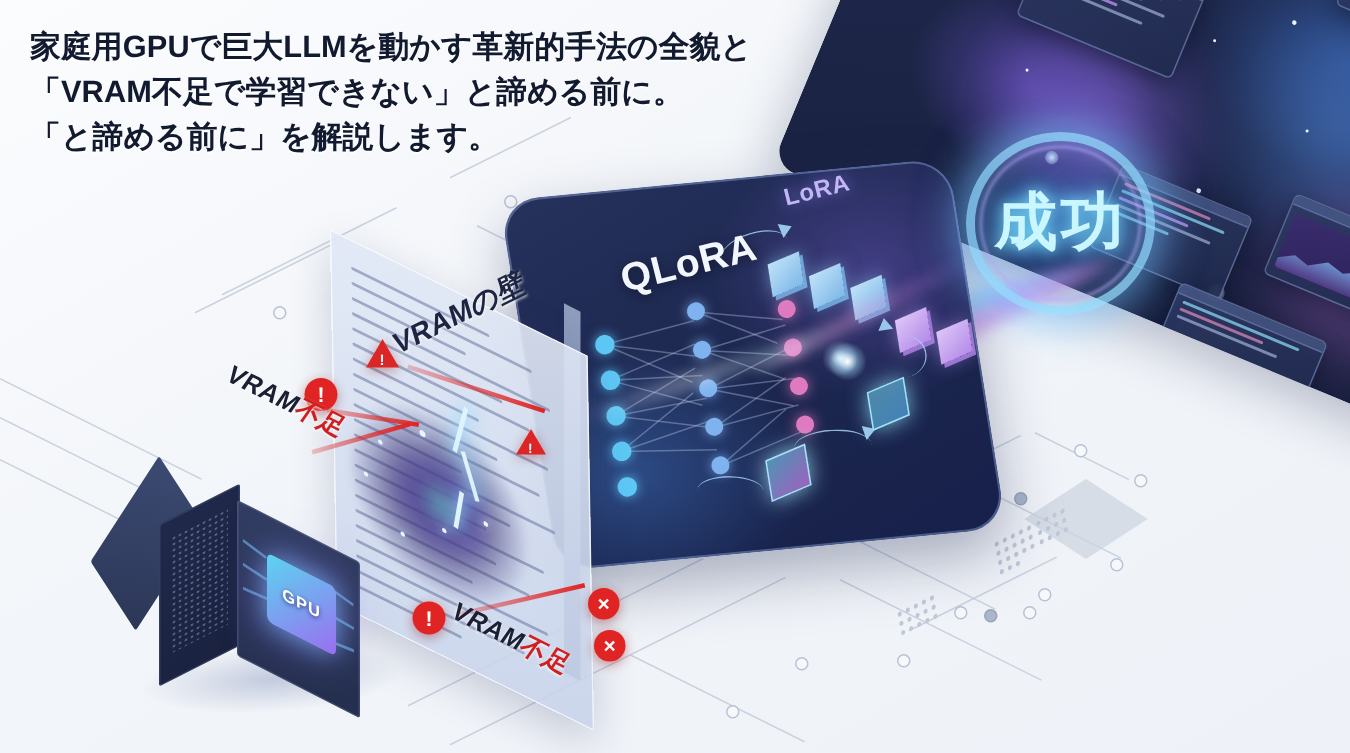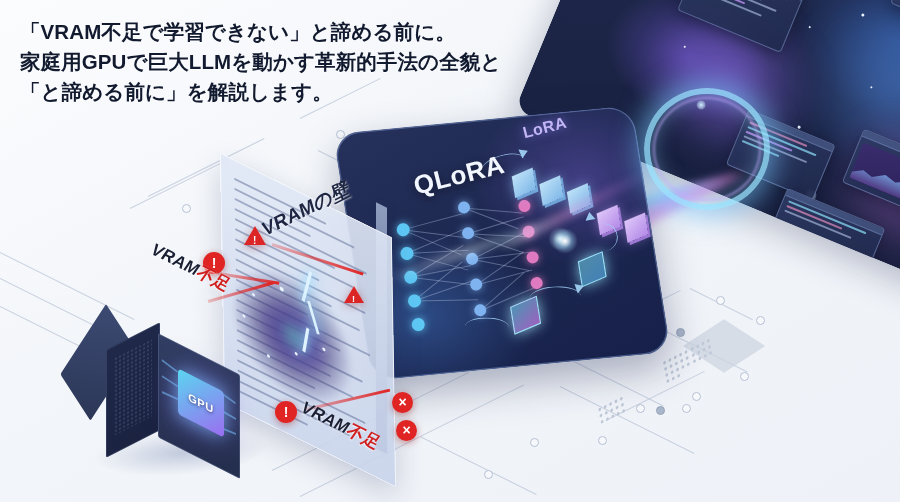--- a/index.html
+++ b/index.html
@@ -305,20 +305,23 @@
       <div class="ln" style="width:72px;"></div>
     </div>
 
     <div class="win" style="left:306px;top:74px;width:44px;height:12px;"></div>
   </div>
 
   <div class="ring">
     <div class="r1"></div>
       <div class="r2"></div>
   </div>
+  <div class="ring" style="z-index:27;">
+    <div class="success-text">成功</div>
+  </div>
 
   <div>
     <div class="stream" style="left:556px;top:232px;width:190px;height:9px;
          background:linear-gradient(90deg,rgba(255,255,255,.95),rgba(130,230,255,.9),rgba(185,140,245,.85),rgba(242,143,208,.5));
          transform:rotate(-19deg);"></div>
     <div class="stream" style="left:560px;top:248px;width:200px;height:7px;
          background:linear-gradient(90deg,rgba(255,255,255,.9),rgba(185,140,245,.9),rgba(242,143,208,.7));
          transform:rotate(-23deg);"></div>
     <div class="stream" style="left:552px;top:220px;width:175px;height:6px;
          background:linear-gradient(90deg,rgba(255,255,255,.95),rgba(120,220,255,.85),rgba(150,190,255,.4));
@@ -515,18 +518,18 @@
       <div class="chip-leg" style="left:60px;top:26px;width:18px;transform:rotate(12deg);"></div>
       <div class="chip-leg" style="left:60px;top:44px;width:18px;transform:rotate(4deg);"></div>
       <div class="chip-leg" style="left:60px;top:62px;width:18px;transform:rotate(-6deg);"></div>
     </div>
     <div class="gpu-chip">
       <span>GPU</span>
     </div>
   </div>
 
   <div class="headline">
+    <div>家庭用GPUで巨大LLMを動かす革新的手法の全貌と</div>
     <div>「VRAM不足で学習できない」と諦める前に。</div>
-    <div>家庭用GPUで巨大LLMを動かす革新的手法の全貌と</div>
     <div>「と諦める前に」を解説します。</div>
   </div>
 
 </div>
 
 </body></html>

